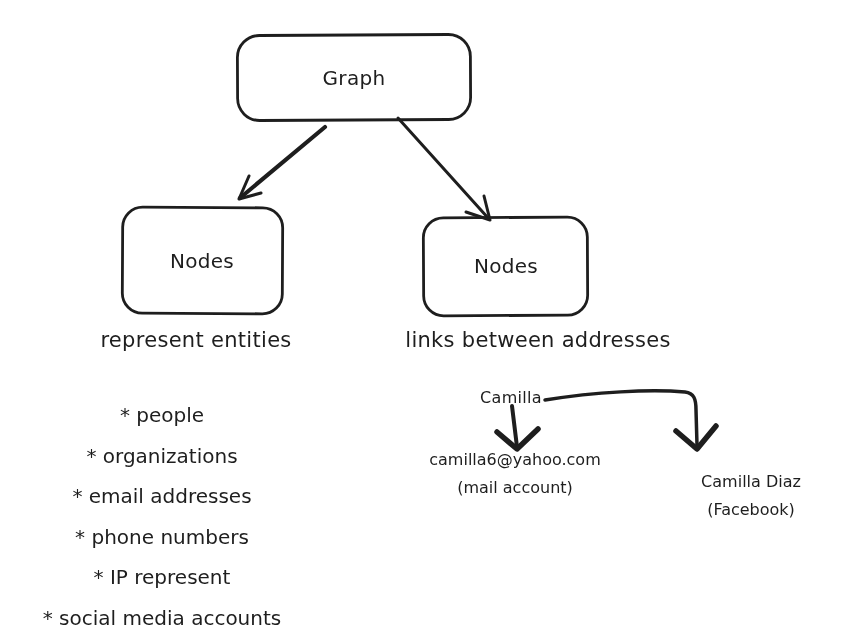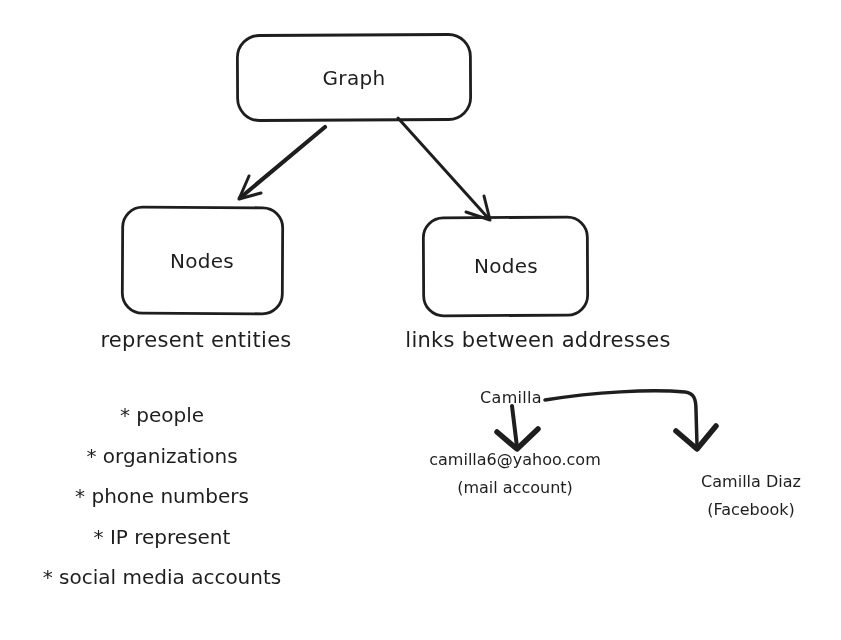--- a/index.html
+++ b/index.html
@@ -74,20 +74,21 @@
   <div class="txt box-label" style="left:354px; top:78px;">Graph</div>
   <div class="txt box-label" style="left:202px; top:261px;text-align:center;">Nodes</div>
   <div class="txt box-label" style="left:506px; top:266px;">Nodes</div>
 
   <div class="txt caption" style="left:196px; top:340px;">represent entities</div>
   <div class="txt caption" style="left:538px; top:340px;">links between addresses</div>
 
   <div class="entity-list">
     <div>* people</div>
     <div>* organizations</div>
+    <div>* email addresses</div>
     <div>* phone numbers</div>
     <div>* IP represent</div>
     <div>* social media accounts</div>
   </div>
 
   <div class="txt src-label">Camilla</div>
 
   <div class="pair pair-mail">
     <div>camilla6@yahoo.com</div>
     <div>(mail account)</div>

